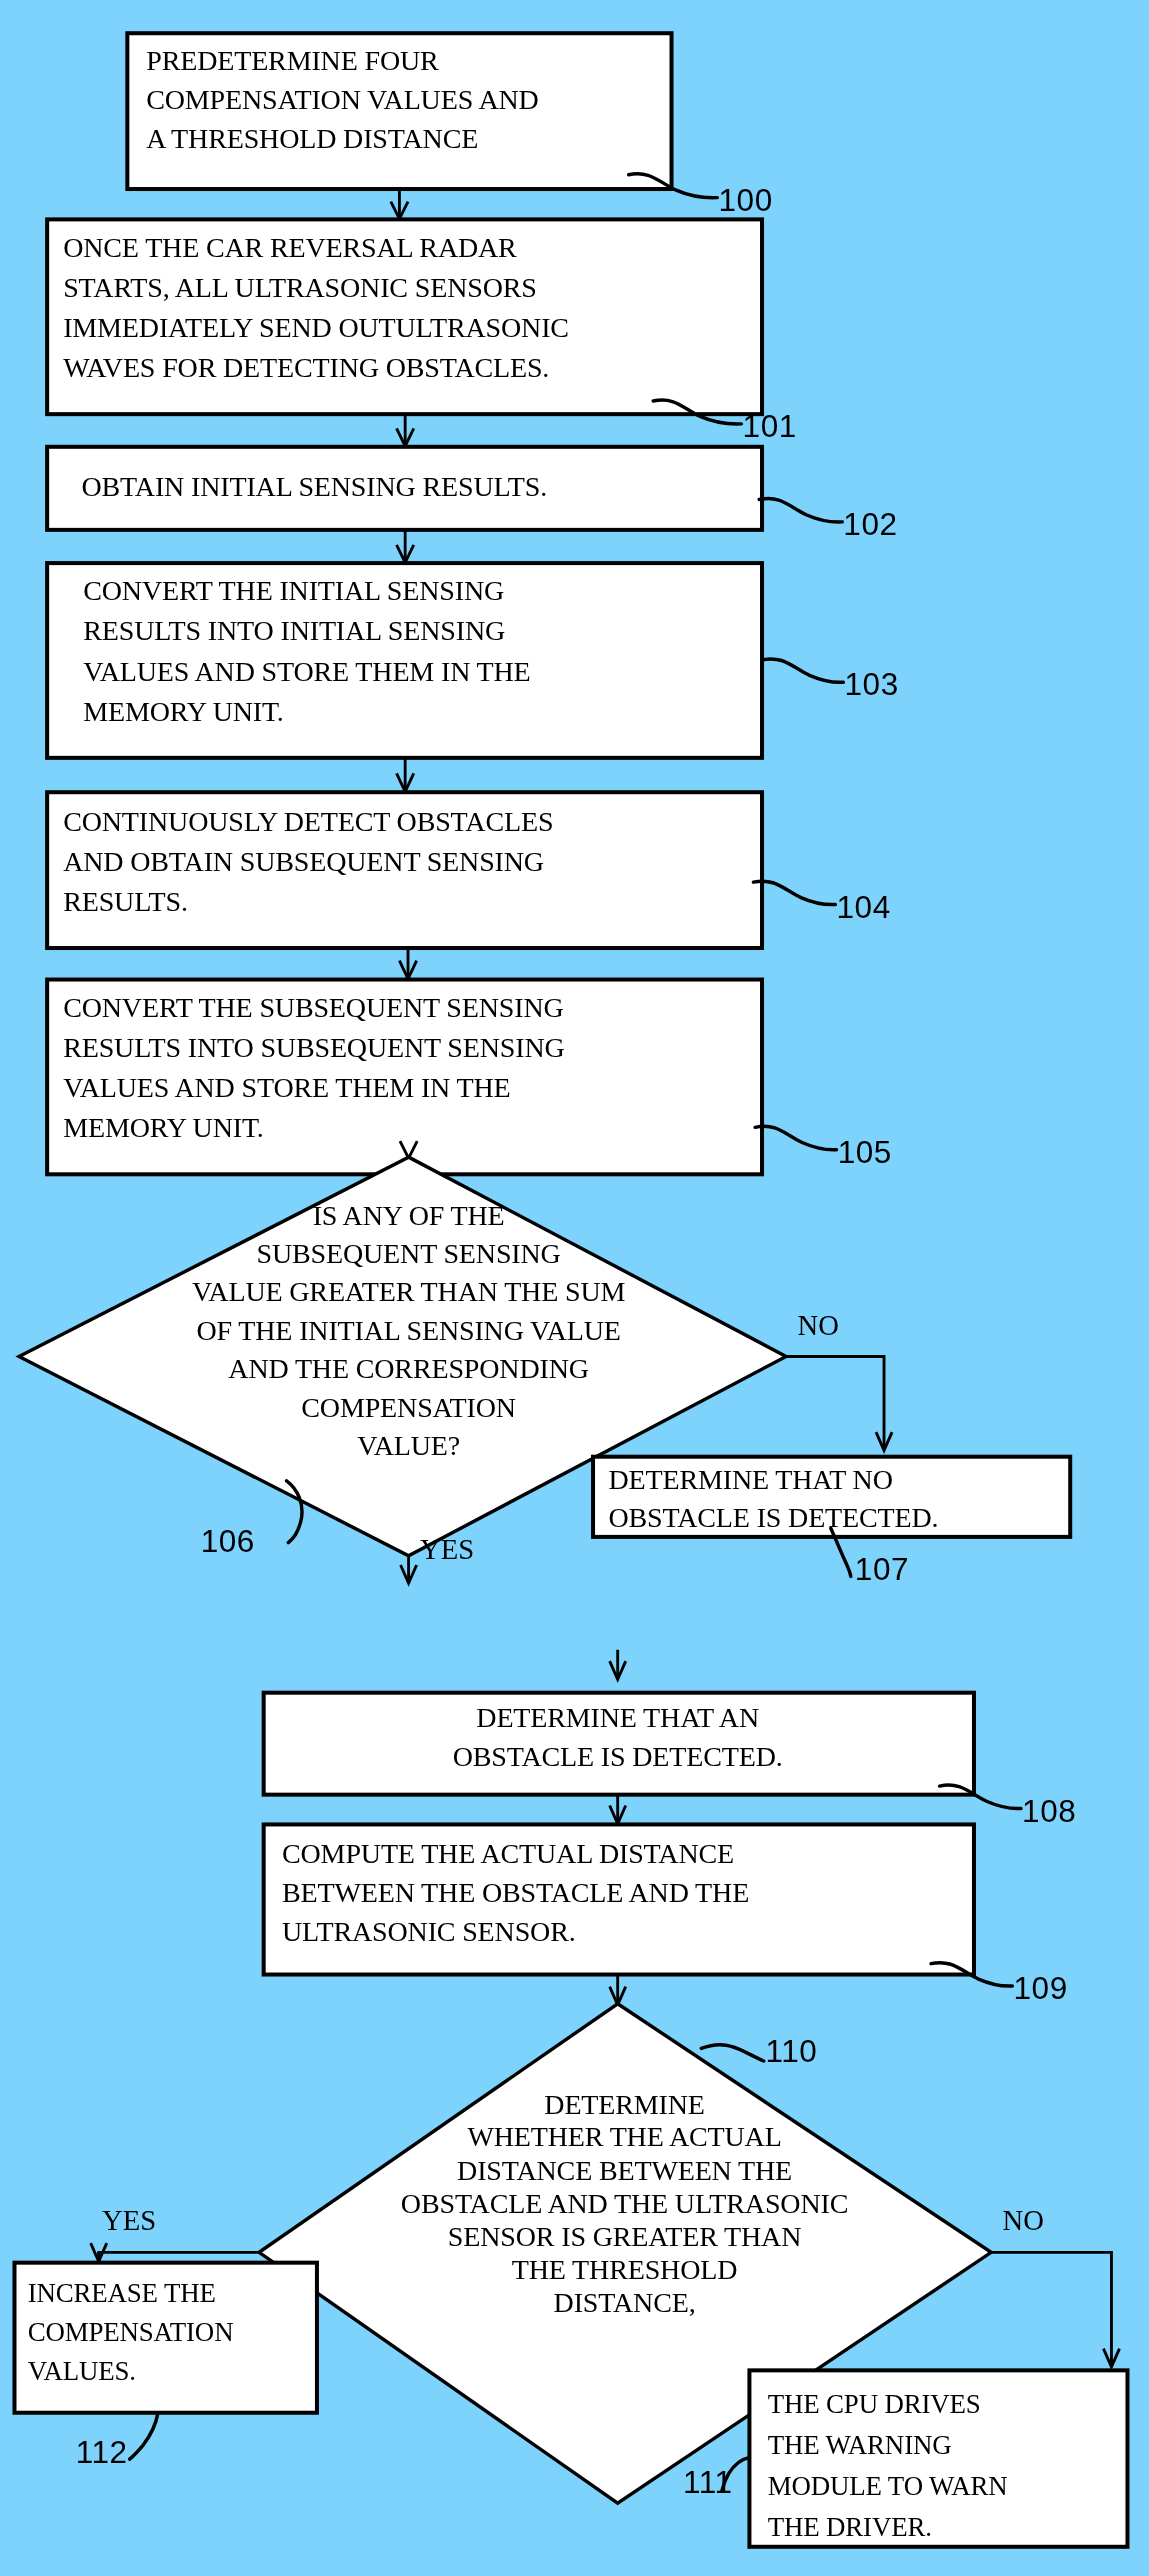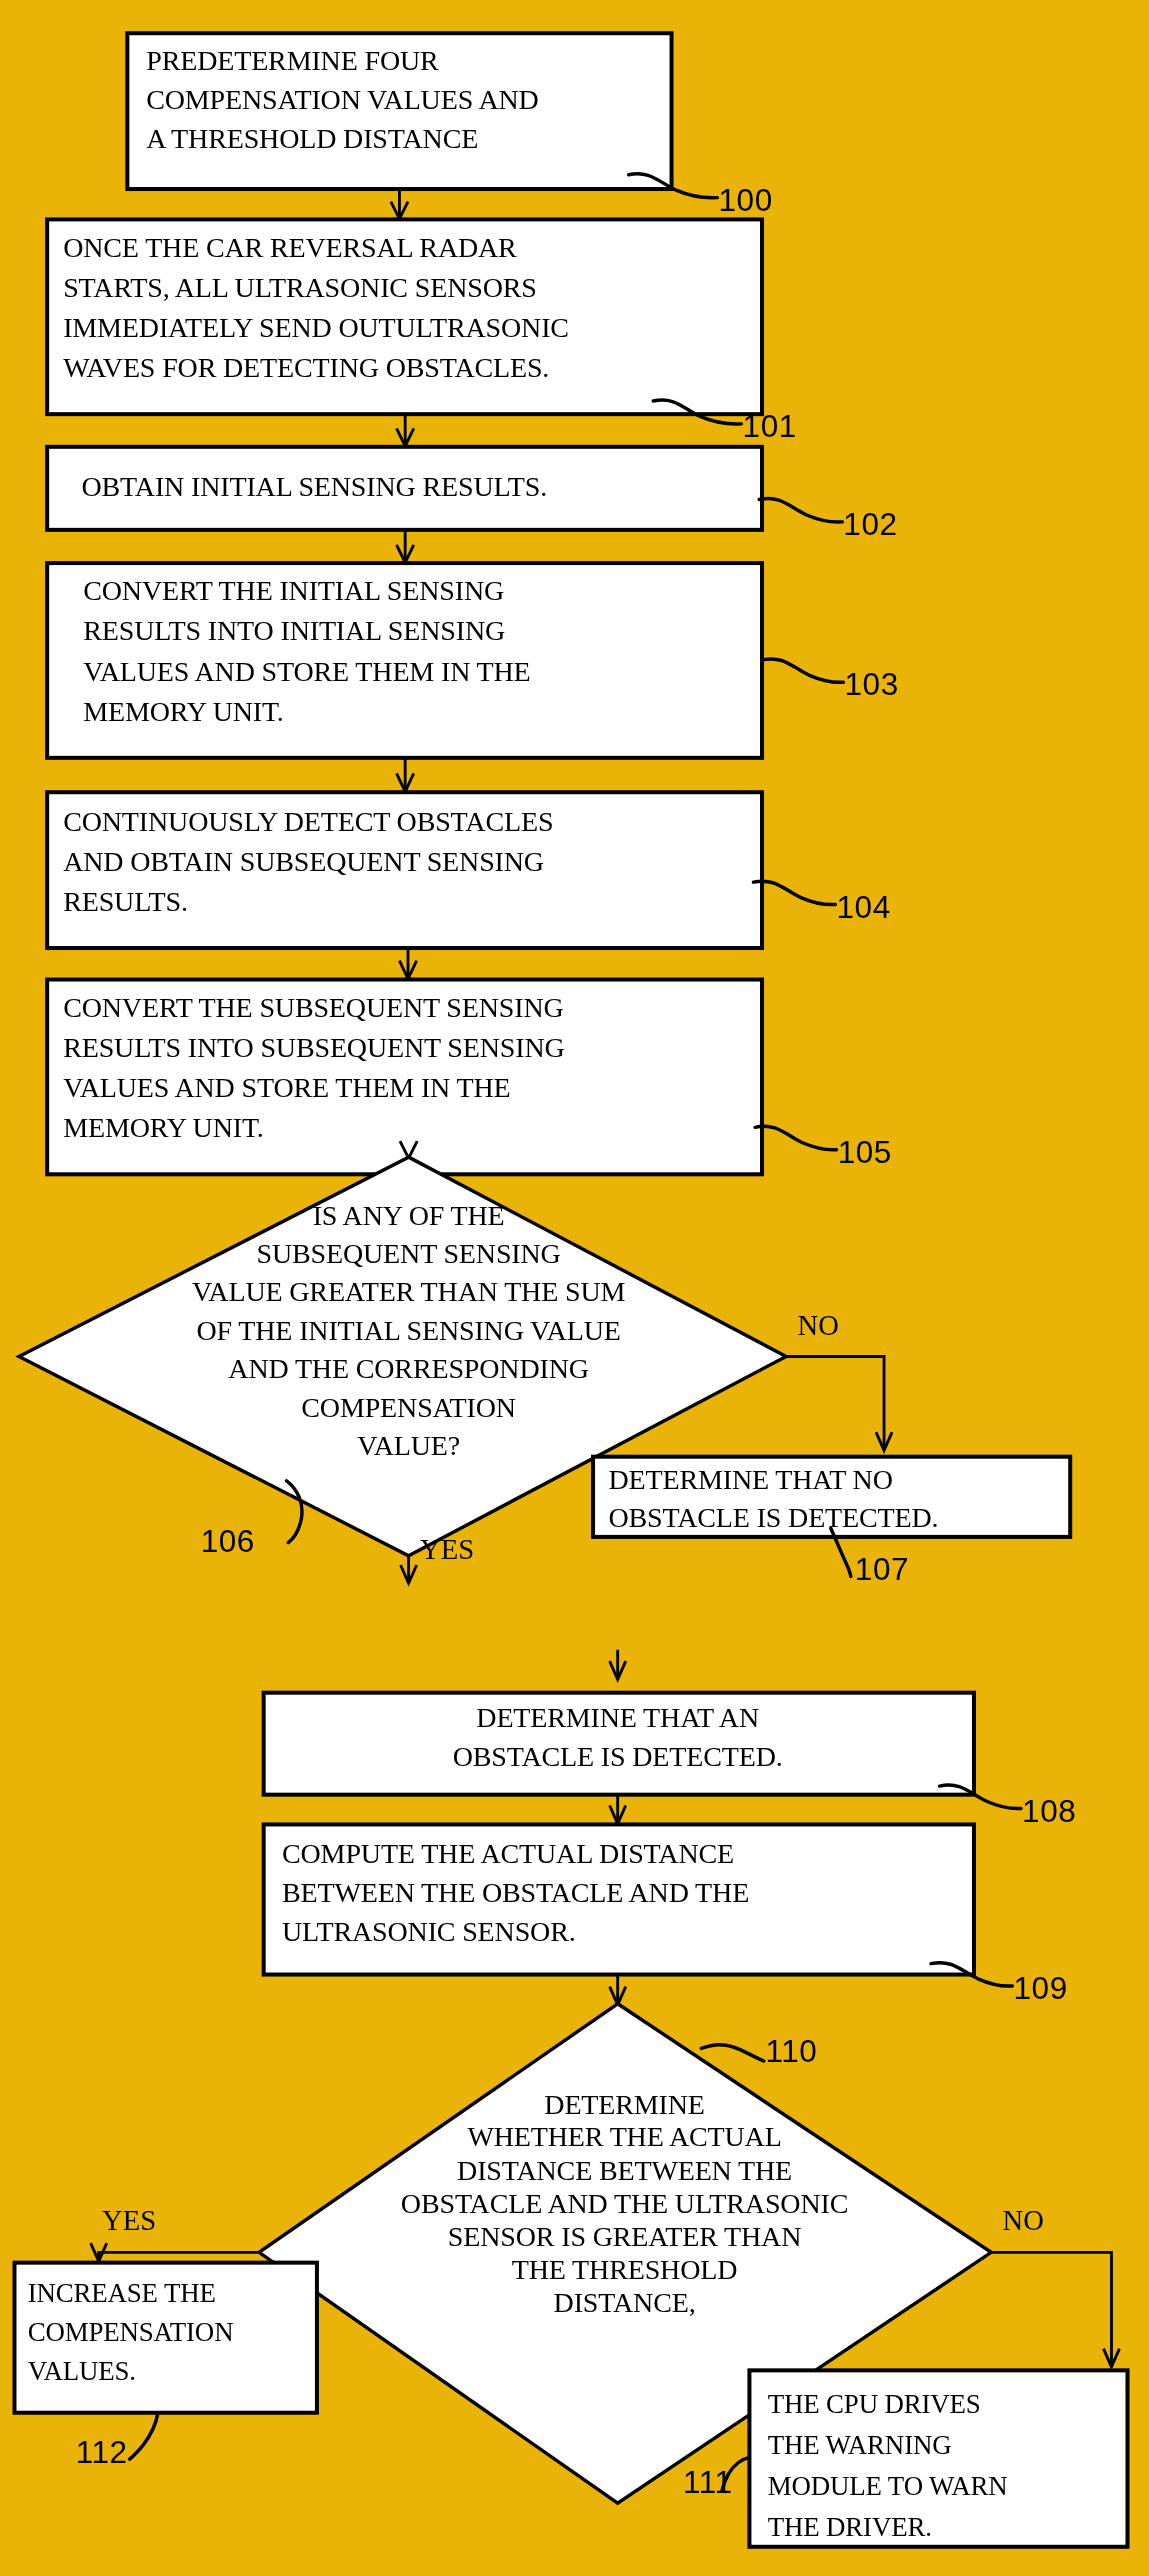--- a/index.html
+++ b/index.html
@@ -11,21 +11,21 @@
   body {
     width: 1150px;
     height: 2576px;
     overflow: hidden;
     font-family: "Liberation Serif", "DejaVu Serif", serif;
   }
   #flow-root {
     position: relative;
     width: 1150px;
     height: 2576px;
-    background: #eab308;
+    background: #7dd3fc;
   }
   svg#flow-svg {
     position: absolute;
     top: 0;
     left: 0;
     width: 1150px;
     height: 2576px;
     display: block;
   }
   .box-rect {

